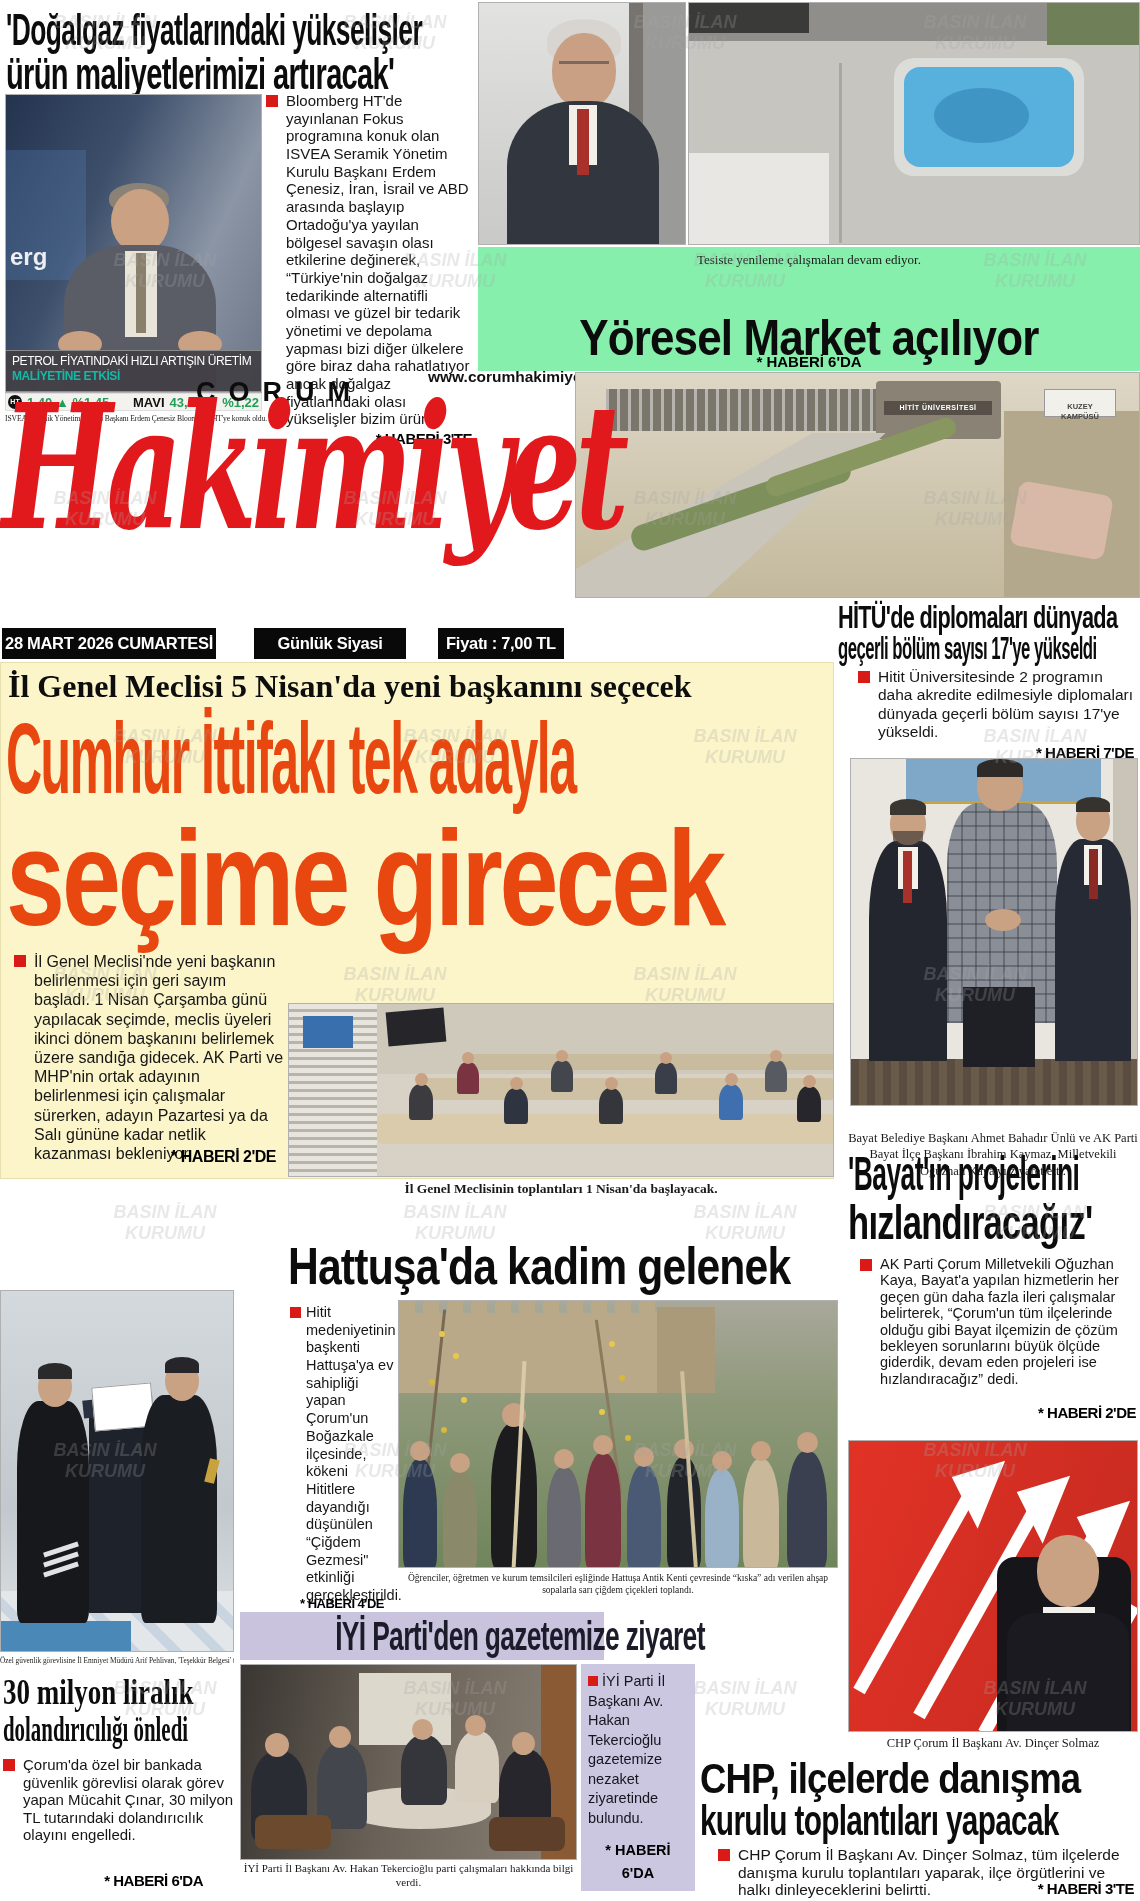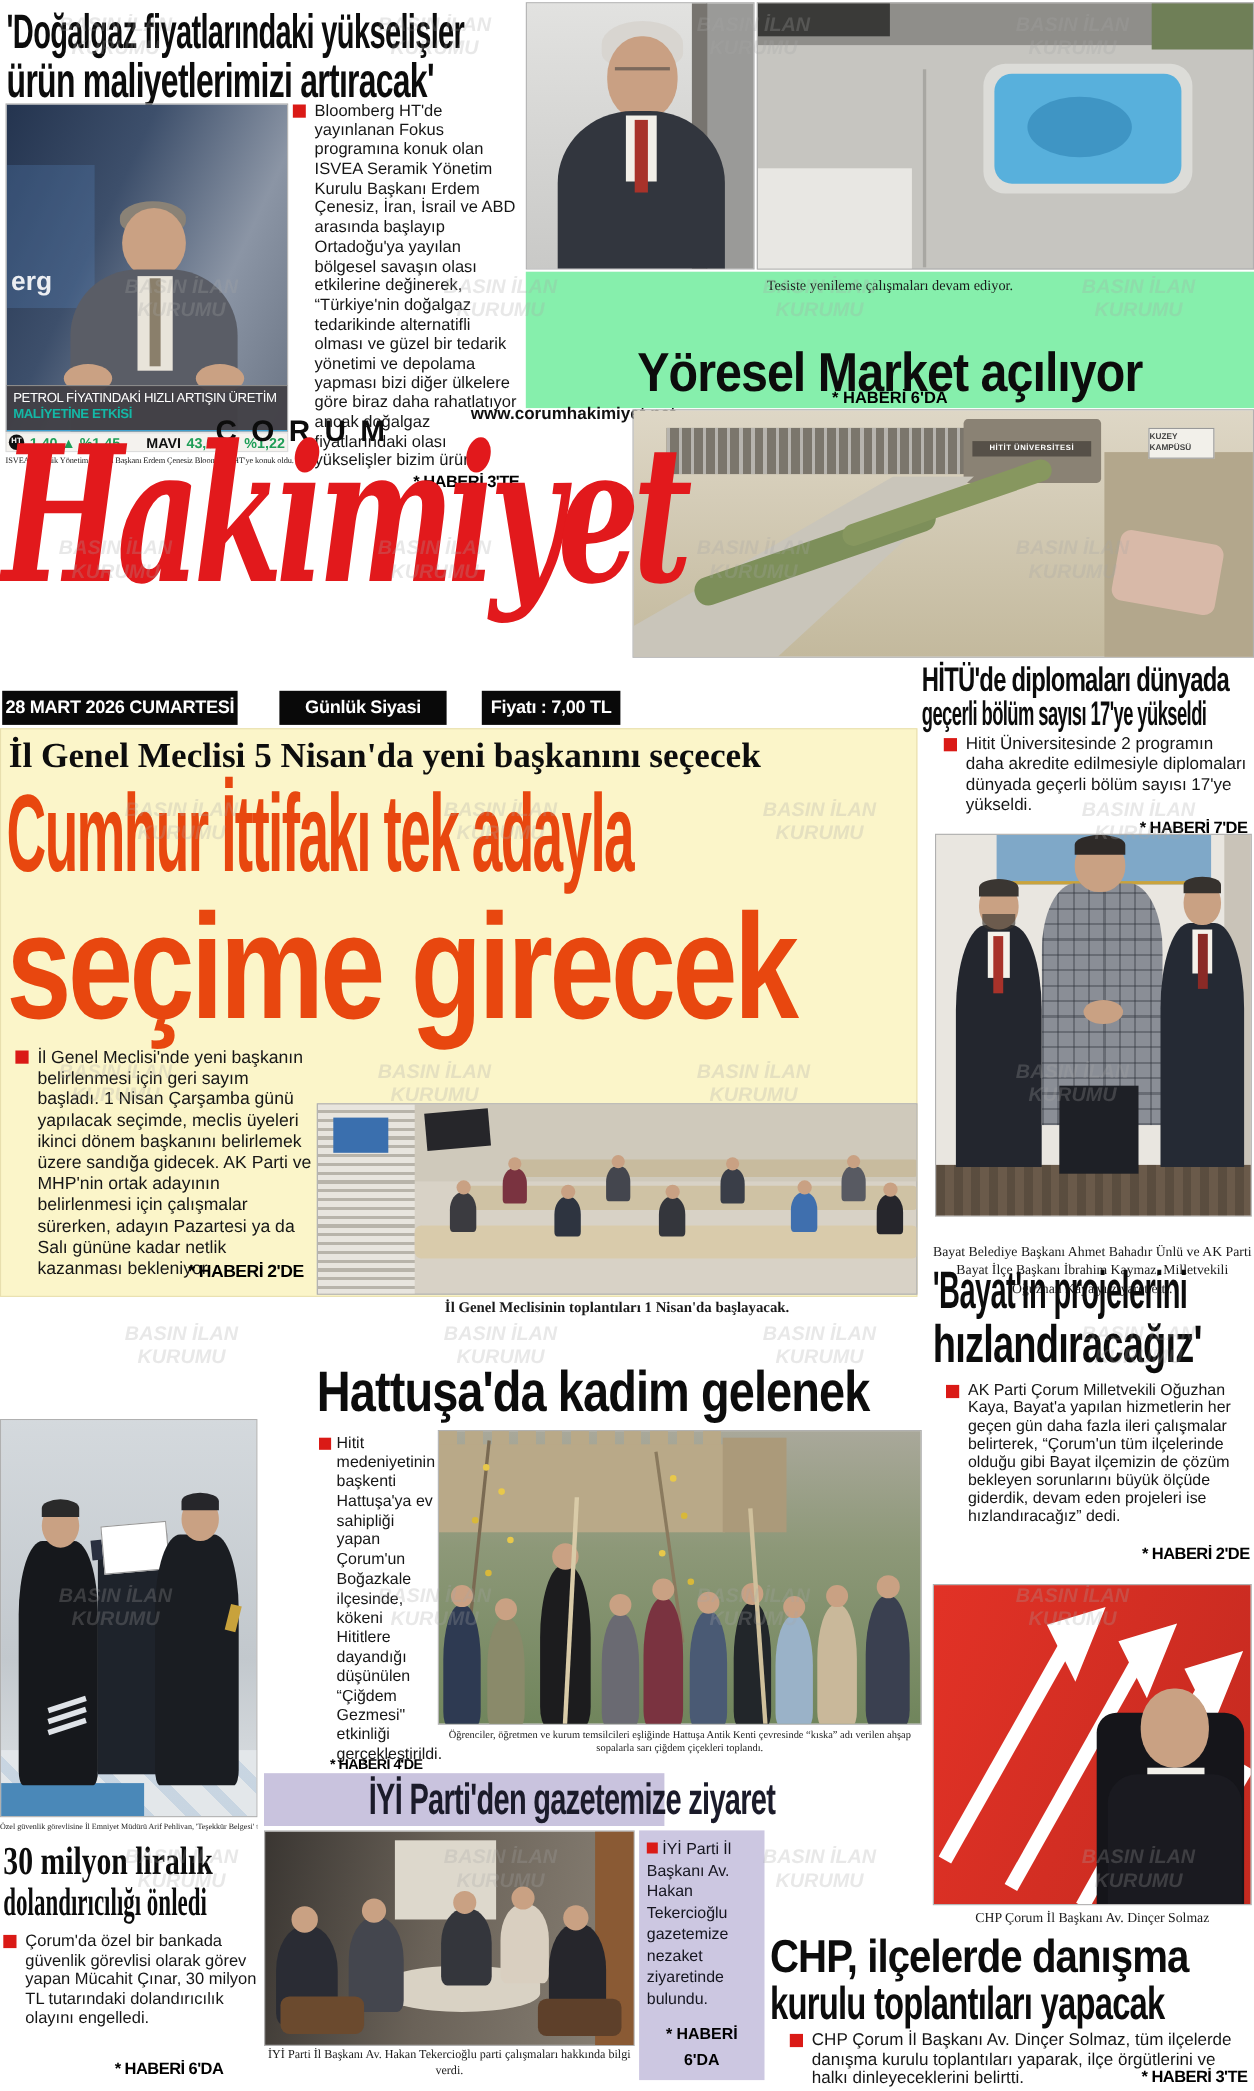--- a/index.html
+++ b/index.html
@@ -105,21 +105,21 @@
 
   <div class="photo" style="left:575px;top:372px;width:565px;height:226px;background:linear-gradient(#ded7c6,#c3b99d);">
     <div class="shape" style="left:30px;top:16px;width:300px;height:42px;background:#7b766c repeating-linear-gradient(90deg,rgba(255,255,255,.45) 0 3px,transparent 3px 11px);"></div>
     <div class="shape" style="left:300px;top:8px;width:125px;height:58px;background:#8a8274;border-radius:4px;"></div>
     <div class="shape" style="left:308px;top:28px;width:108px;height:14px;background:#565048;color:#fff;font-size:7px;font-weight:700;text-align:center;line-height:14px;letter-spacing:.5px;">HİTİT ÜNİVERSİTESİ</div>
     <div class="shape" style="left:0;top:60px;width:430px;height:166px;background:#c9c5ba;clip-path:polygon(55% 0,72% 0,30% 100%,0 100%,0 82%);"></div>
     <div class="shape" style="left:50px;top:118px;width:230px;height:26px;background:#7d8f5a;transform:rotate(-19deg);border-radius:12px;"></div>
     <div class="shape" style="left:185px;top:74px;width:200px;height:20px;background:#87975f;transform:rotate(-19deg);border-radius:10px;"></div>
     <div class="shape" style="left:428px;top:38px;width:137px;height:188px;background:#b3a78c;"></div>
     <div class="shape" style="left:438px;top:115px;width:95px;height:65px;background:#d8b9a8;border-radius:10px;transform:rotate(10deg);"></div>
-    <div class="shape" style="left:468px;top:16px;width:60px;height:28px;background:#f2f0ea;border:1px solid #999;color:#444;font-size:7.5px;font-weight:700;text-align:left;white-space:pre-line;line-height:1.3;padding-top:2px;box-sizing:border-box;">KUZEY
+    <div class="shape" style="left:468px;top:16px;width:72px;height:28px;background:#f2f0ea;border:1px solid #999;color:#444;font-size:7.5px;font-weight:700;text-align:center;white-space:pre-line;line-height:1.3;padding-top:12px;box-sizing:border-box;">KUZEY
 KAMPÜSÜ</div>
   </div>
 
   <div class="barseg" style="left:2px;width:214px;">28 MART 2026 CUMARTESİ</div>
   <div class="barseg" style="left:254px;width:152px;">Günlük Siyasi Gazete</div>
   <div class="barseg" style="left:438px;width:126px;">Fiyatı : 7,00 TL</div>
 
   <div class="abs" style="left:0;top:662px;width:834px;height:517px;background:#fbf5c9;border:1px solid #e8dfae;box-sizing:border-box;"></div>
   <div class="abs" style="left:8px;top:668px;width:822px;font-family:'Liberation Serif',serif;font-weight:700;font-size:32px;color:#0d0d0d;white-space:nowrap;">İl Genel Meclisi 5 Nisan'da yeni başkanını seçecek</div>
   <div class="hl" style="left:6px;top:708px;">

